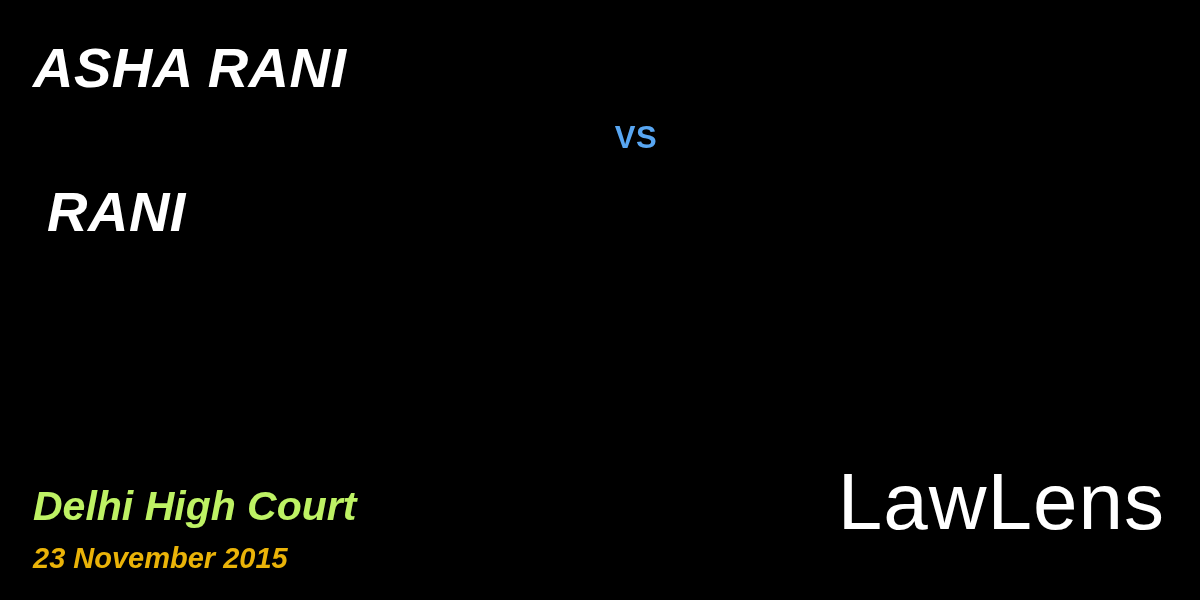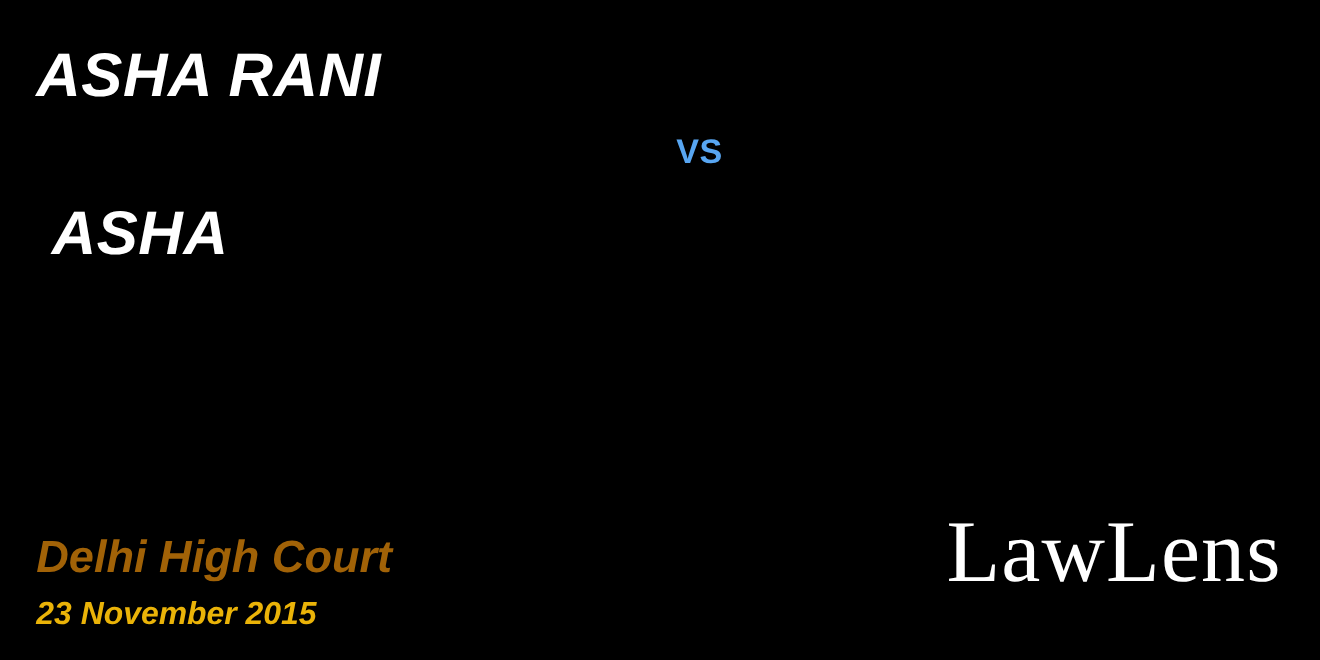--- a/index.html
+++ b/index.html
@@ -41,21 +41,21 @@
     font-size: 31px;
     font-weight: bold;
     line-height: 1;
     letter-spacing: 0.5px;
     margin-left: 36px;
   }
   .court-name {
     position: absolute;
     left: 33px;
     top: 486px;
-    color: #a16207;
+    color: #bef264;
     font-size: 41px;
     font-weight: bold;
     font-style: italic;
     line-height: 1;
     white-space: nowrap;
   }
   .court-date {
     position: absolute;
     left: 33px;
     top: 544px;
@@ -64,36 +64,36 @@
     font-weight: 600;
     font-style: italic;
     line-height: 1;
     white-space: nowrap;
   }
   .brand-logo {
     position: absolute;
     right: 35px;
     top: 462px;
     color: #ffffff;
-    font-family: Liberation Serif, serif;
+    font-family: Liberation Sans, sans-serif;
     font-size: 80px;
     font-weight: normal;
     line-height: 1;
     letter-spacing: 1px;
     white-space: nowrap;
   }
 </style>
 </head>
 <body>
 
 <div class="canvas">
   <div class="party party-appellant">ASHA RANI</div>
 
   <div class="versus">VS</div>
 
-  <div class="party party-respondent">ASHA</div>
+  <div class="party party-respondent">RANI</div>
 
   <div class="court-name">Delhi High Court</div>
 
   <div class="court-date">23 November 2015</div>
 
   <div class="brand-logo">LawLens</div>
 </div>
 
 </body></html>

